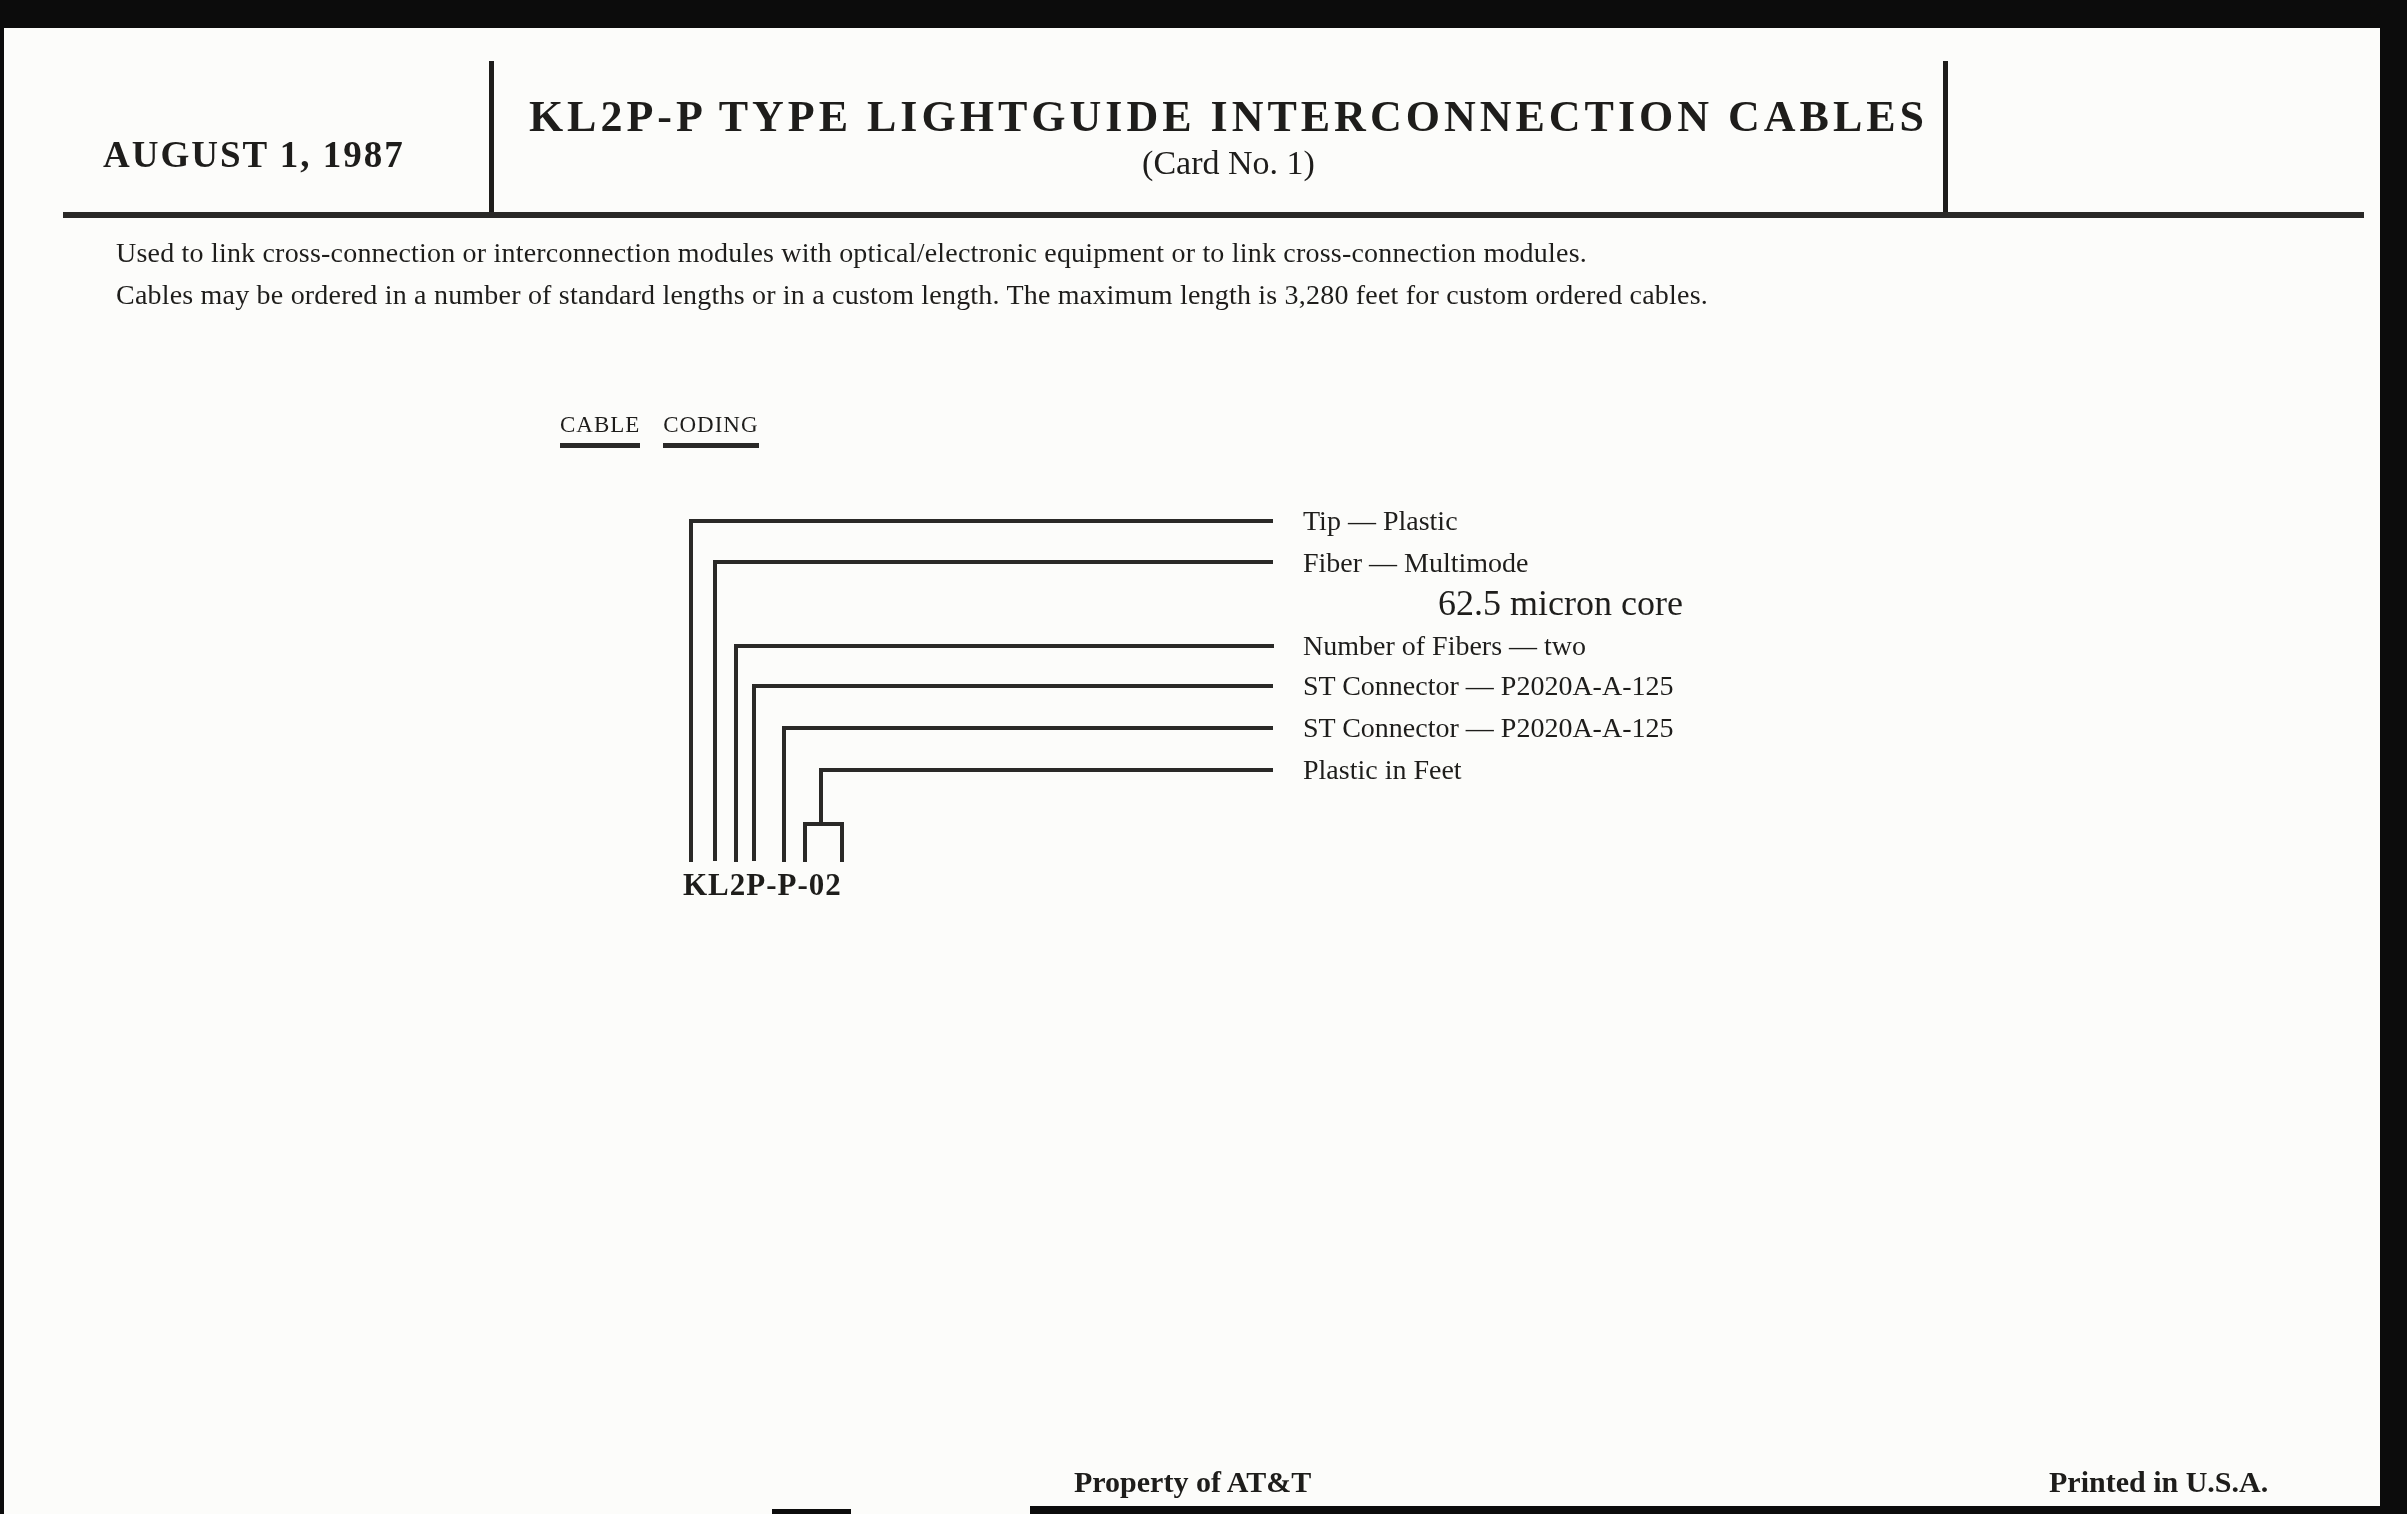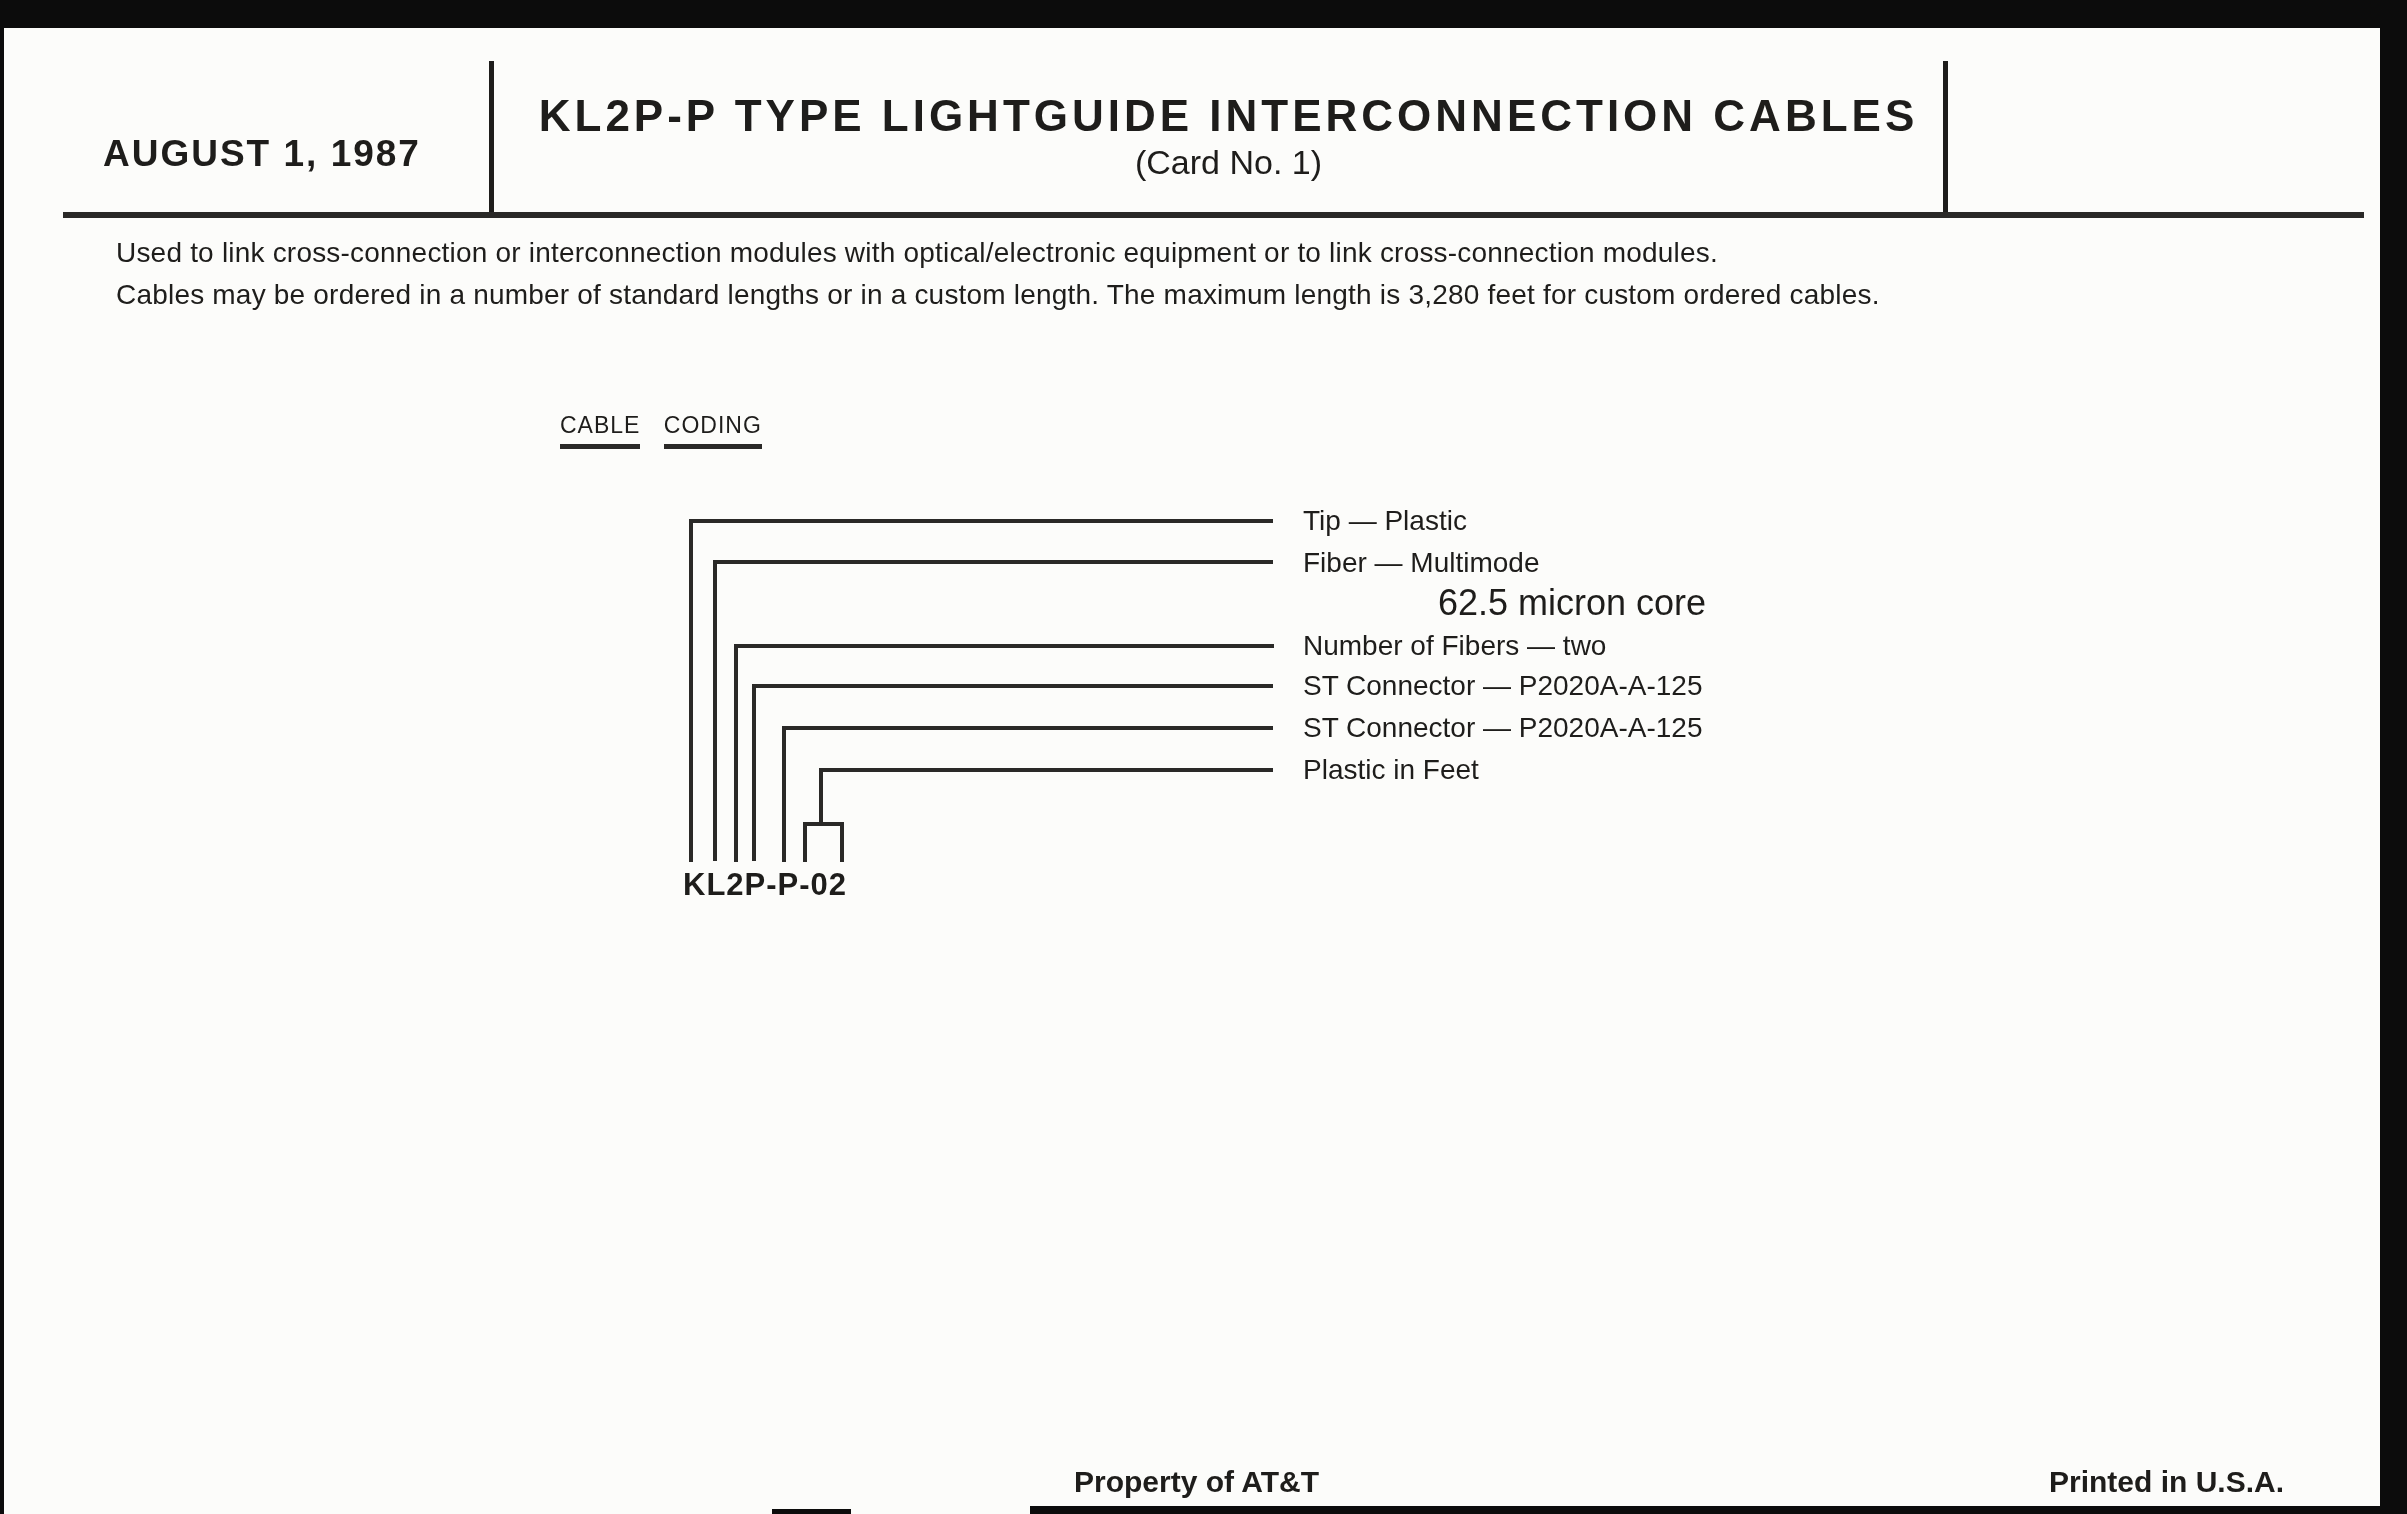--- a/index.html
+++ b/index.html
@@ -1,17 +1,17 @@
 <!DOCTYPE html>
 <html><head>
 <meta charset="utf-8">
 <style>
   html,body{margin:0;padding:0;background:#0c0c0c;}
   #page{position:relative;width:2408px;height:1515px;background:#c4b5fd;overflow:hidden;
-        font-family:Liberation Sans, sans-serif;color:#1e1d1b;}
+        font-family:Liberation Serif, serif;color:#1e1d1b;}
   .paper{position:absolute;left:4px;top:28px;width:2376px;height:1487px;background:#fcfcfa;}
   .abs{position:absolute;}
   .band{background:#0c0c0c;}
   
   .date{left:103px;top:133px;font-size:37px;font-weight:bold;letter-spacing:2px;white-space:nowrap;}
   .titlebox{left:506px;top:91px;width:1445px;text-align:center;}
   .title{font-size:44px;font-weight:bold;letter-spacing:4px;white-space:nowrap;}
   .subtitle{font-size:34px;margin-top:2px;}
   .vbar{width:5px;background:#1e1d1b;}
   .rule{left:63px;top:212px;width:2301px;height:6px;background:#2a2927;}

